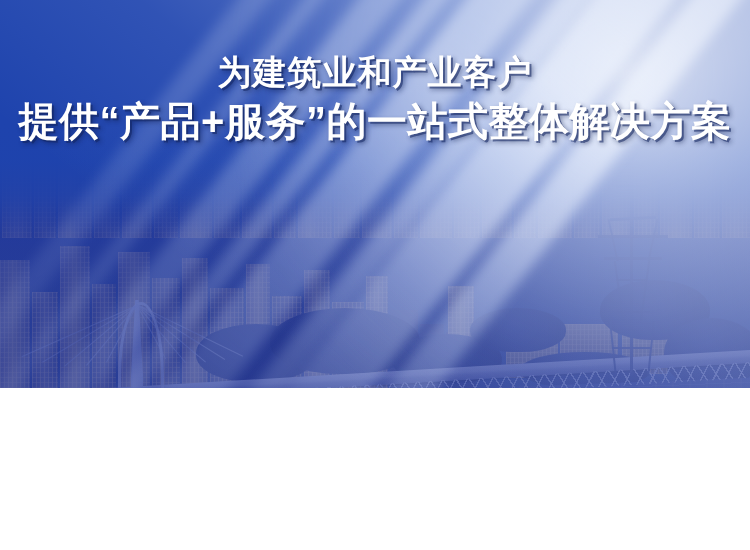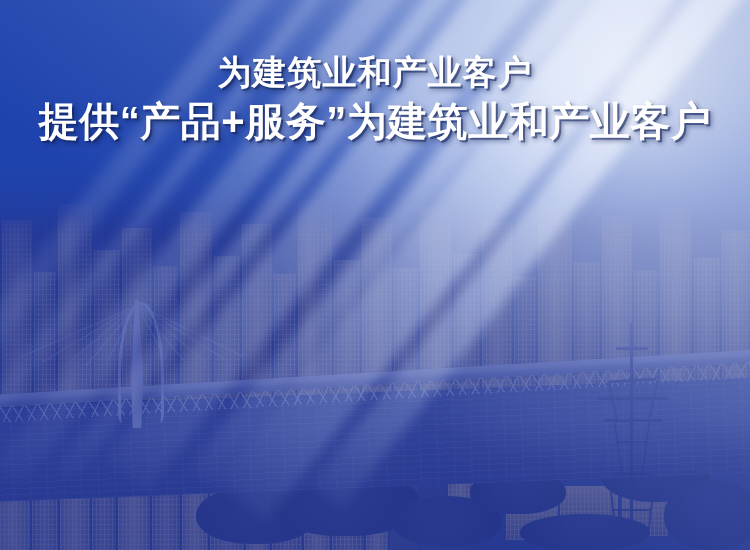--- a/index.html
+++ b/index.html
@@ -3,21 +3,21 @@
 <meta charset="utf-8">
 <style>
   html, body {
     margin: 0;
     padding: 0;
     background: #ffffff;
   }
   #banner {
     position: relative;
     width: 750px;
-    height: 550px;
+    height: 388px;
     overflow: hidden;
     font-family: "Liberation Sans", "DejaVu Sans", sans-serif;
     background: #1f44ae;
   }
 
   
   .layer { position: absolute; left: 0; top: 0; width: 750px; height: 550px; }
 
   
   #sky {
@@ -381,16 +381,16 @@
     <div class="ray" style="right:110px;  top:-140px; width:52px;  height:800px; transform:rotate(38deg); opacity:.7;"></div>
     <div class="ray" style="right:185px;  top:-150px; width:20px;  height:800px; transform:rotate(38deg); opacity:.55;"></div>
     <div class="ray" style="right:225px;  top:-160px; width:34px;  height:820px; transform:rotate(38deg); opacity:.45;"></div>
     <div class="ray" style="right:295px;  top:-170px; width:16px;  height:820px; transform:rotate(38deg); opacity:.32;"></div>
     <div class="ray" style="right:340px;  top:-180px; width:26px;  height:840px; transform:rotate(38deg); opacity:.25;"></div>
     <div id="ray-wash"></div>
   </div>
 
   <div id="text-block">
     <div id="cn1" class="cn-line">为建筑业和产业客户</div>
-    <div id="cn2" class="cn-line">提供“产品+服务”为建筑业和产业客户</div>
+    <div id="cn2" class="cn-line">提供“产品+服务”的一站式整体解决方案</div>
   </div>
 
 </div>
 
 </body></html>

